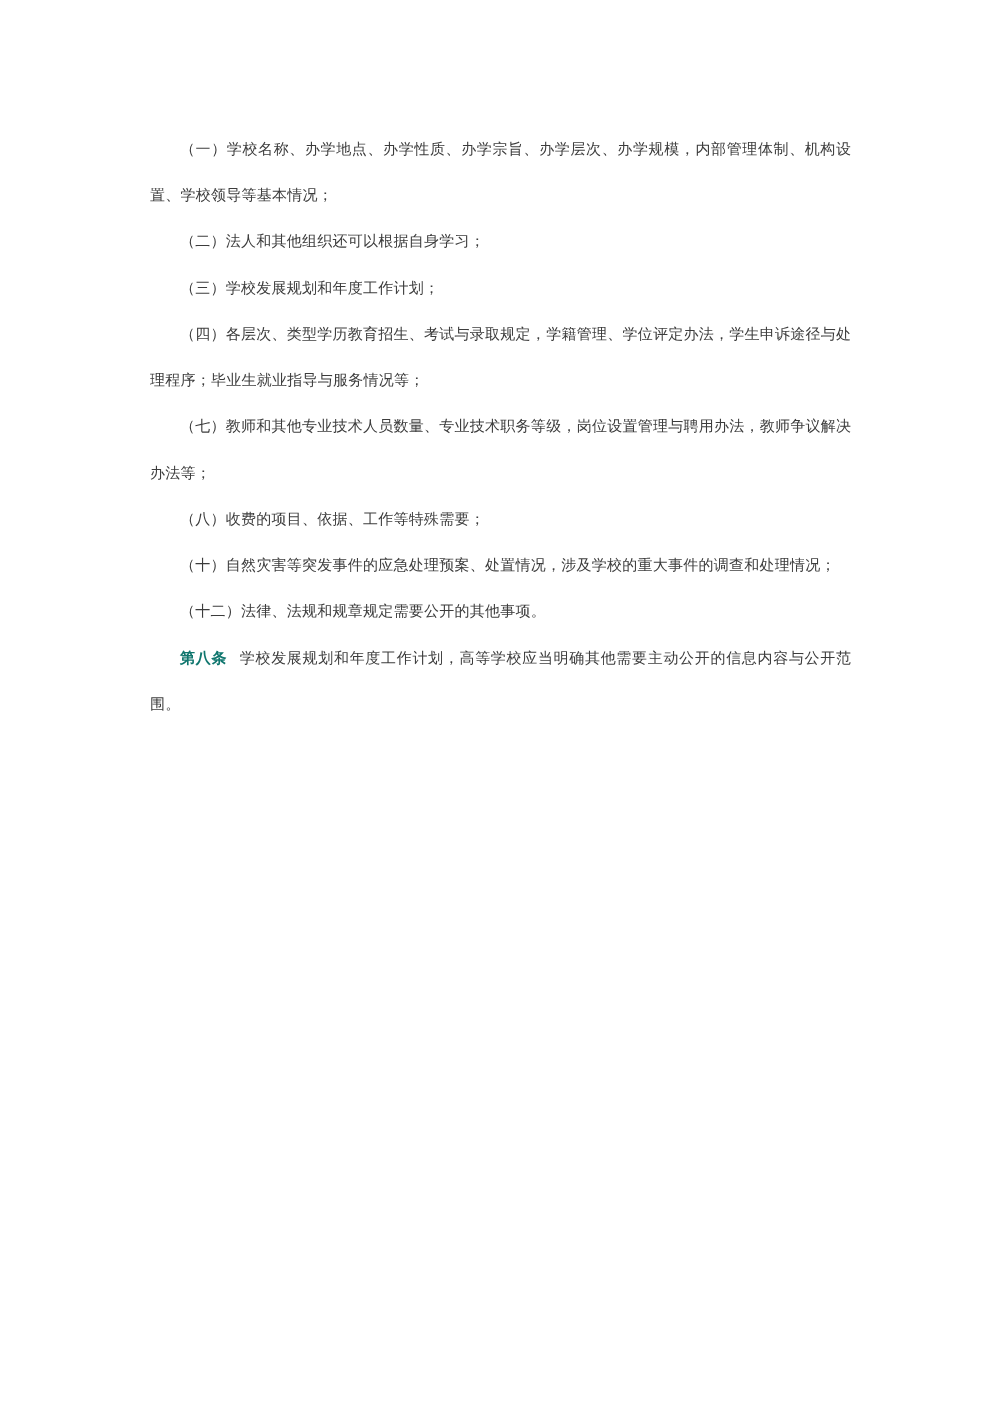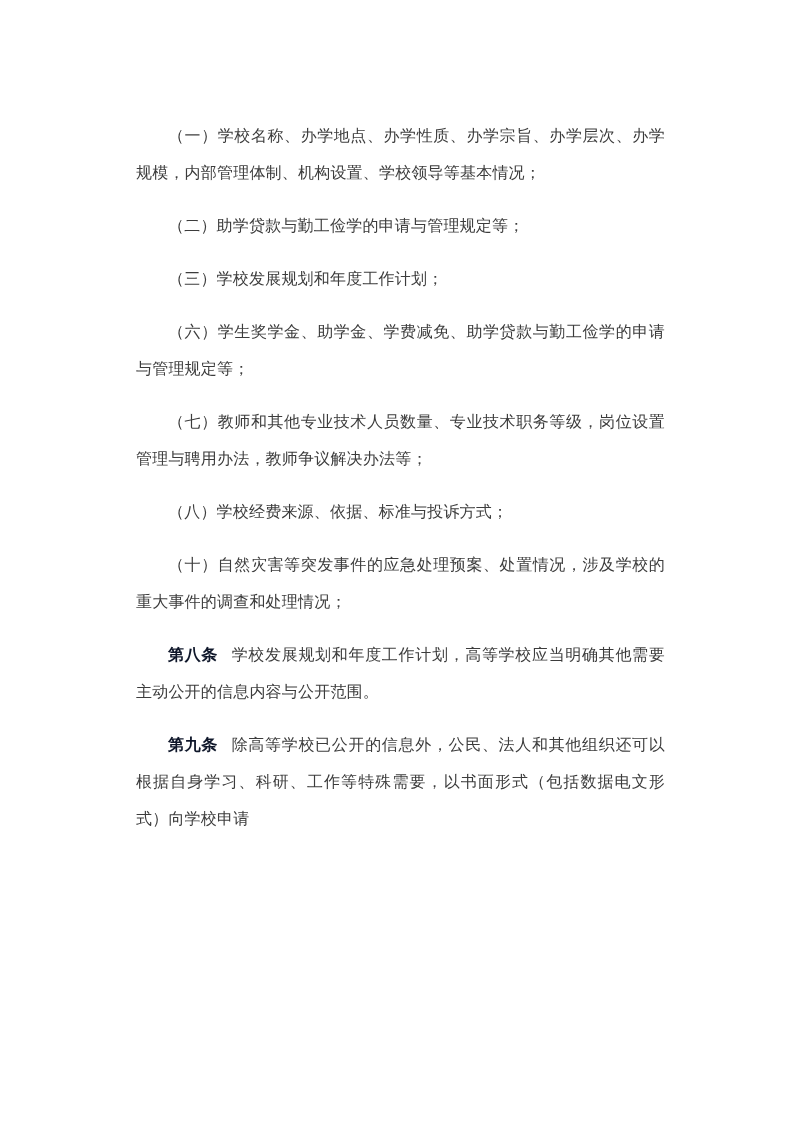--- a/index.html
+++ b/index.html
@@ -15,42 +15,42 @@
   }
   .page {
     box-sizing: border-box;
     width: 793px;
     height: 1122px;
     background: #ffffff;
     color: #3c3c3c;
     padding: 101px 112px 0 120px;
   }
   .para {
-    margin: 16px;
-    font-size: 16px;
+    margin: 0;
+    font-size: 12px;
     line-height: 37px;
     letter-spacing: 0.2px;
     text-align: justify;
     text-indent: 2em;
     word-break: break-all;
   }
   .article-label {
     font-weight: bold;
     margin-right: 0.85em;
-    color: #0f172a;
+    color: #0f766e;
   }
 </style>
 </head>
 <body>
 
 <div class="page">
   <p class="para">（一）学校名称、办学地点、办学性质、办学宗旨、办学层次、办学规模，内部管理体制、机构设置、学校领导等基本情况；</p>
-  <p class="para">（二）助学贷款与勤工俭学的申请与管理规定等；</p>
+  <p class="para">（二）法人和其他组织还可以根据自身学习；</p>
   <p class="para">（三）学校发展规划和年度工作计划；</p>
-  <p class="para">（六）学生奖学金、助学金、学费减免、助学贷款与勤工俭学的申请与管理规定等；</p>
+  <p class="para">（四）各层次、类型学历教育招生、考试与录取规定，学籍管理、学位评定办法，学生申诉途径与处理程序；毕业生就业指导与服务情况等；</p>
   <p class="para">（七）教师和其他专业技术人员数量、专业技术职务等级，岗位设置管理与聘用办法，教师争议解决办法等；</p>
-  <p class="para">（八）学校经费来源、依据、标准与投诉方式；</p>
+  <p class="para">（八）收费的项目、依据、工作等特殊需要；</p>
   <p class="para">（十）自然灾害等突发事件的应急处理预案、处置情况，涉及学校的重大事件的调查和处理情况；</p>
+  <p class="para">（十二）法律、法规和规章规定需要公开的其他事项。</p>
 
   <p class="para"><strong class="article-label">第八条</strong><span>学校发展规划和年度工作计划，高等学校应当明确其他需要主动公开的信息内容与公开范围。</span></p>
 
-  <p class="para"><strong class="article-label">第九条</strong><span>除高等学校已公开的信息外，公民、法人和其他组织还可以根据自身学习、科研、工作等特殊需要，以书面形式（包括数据电文形式）向学校申请</span></p>
 </div>
 
 </body></html>

